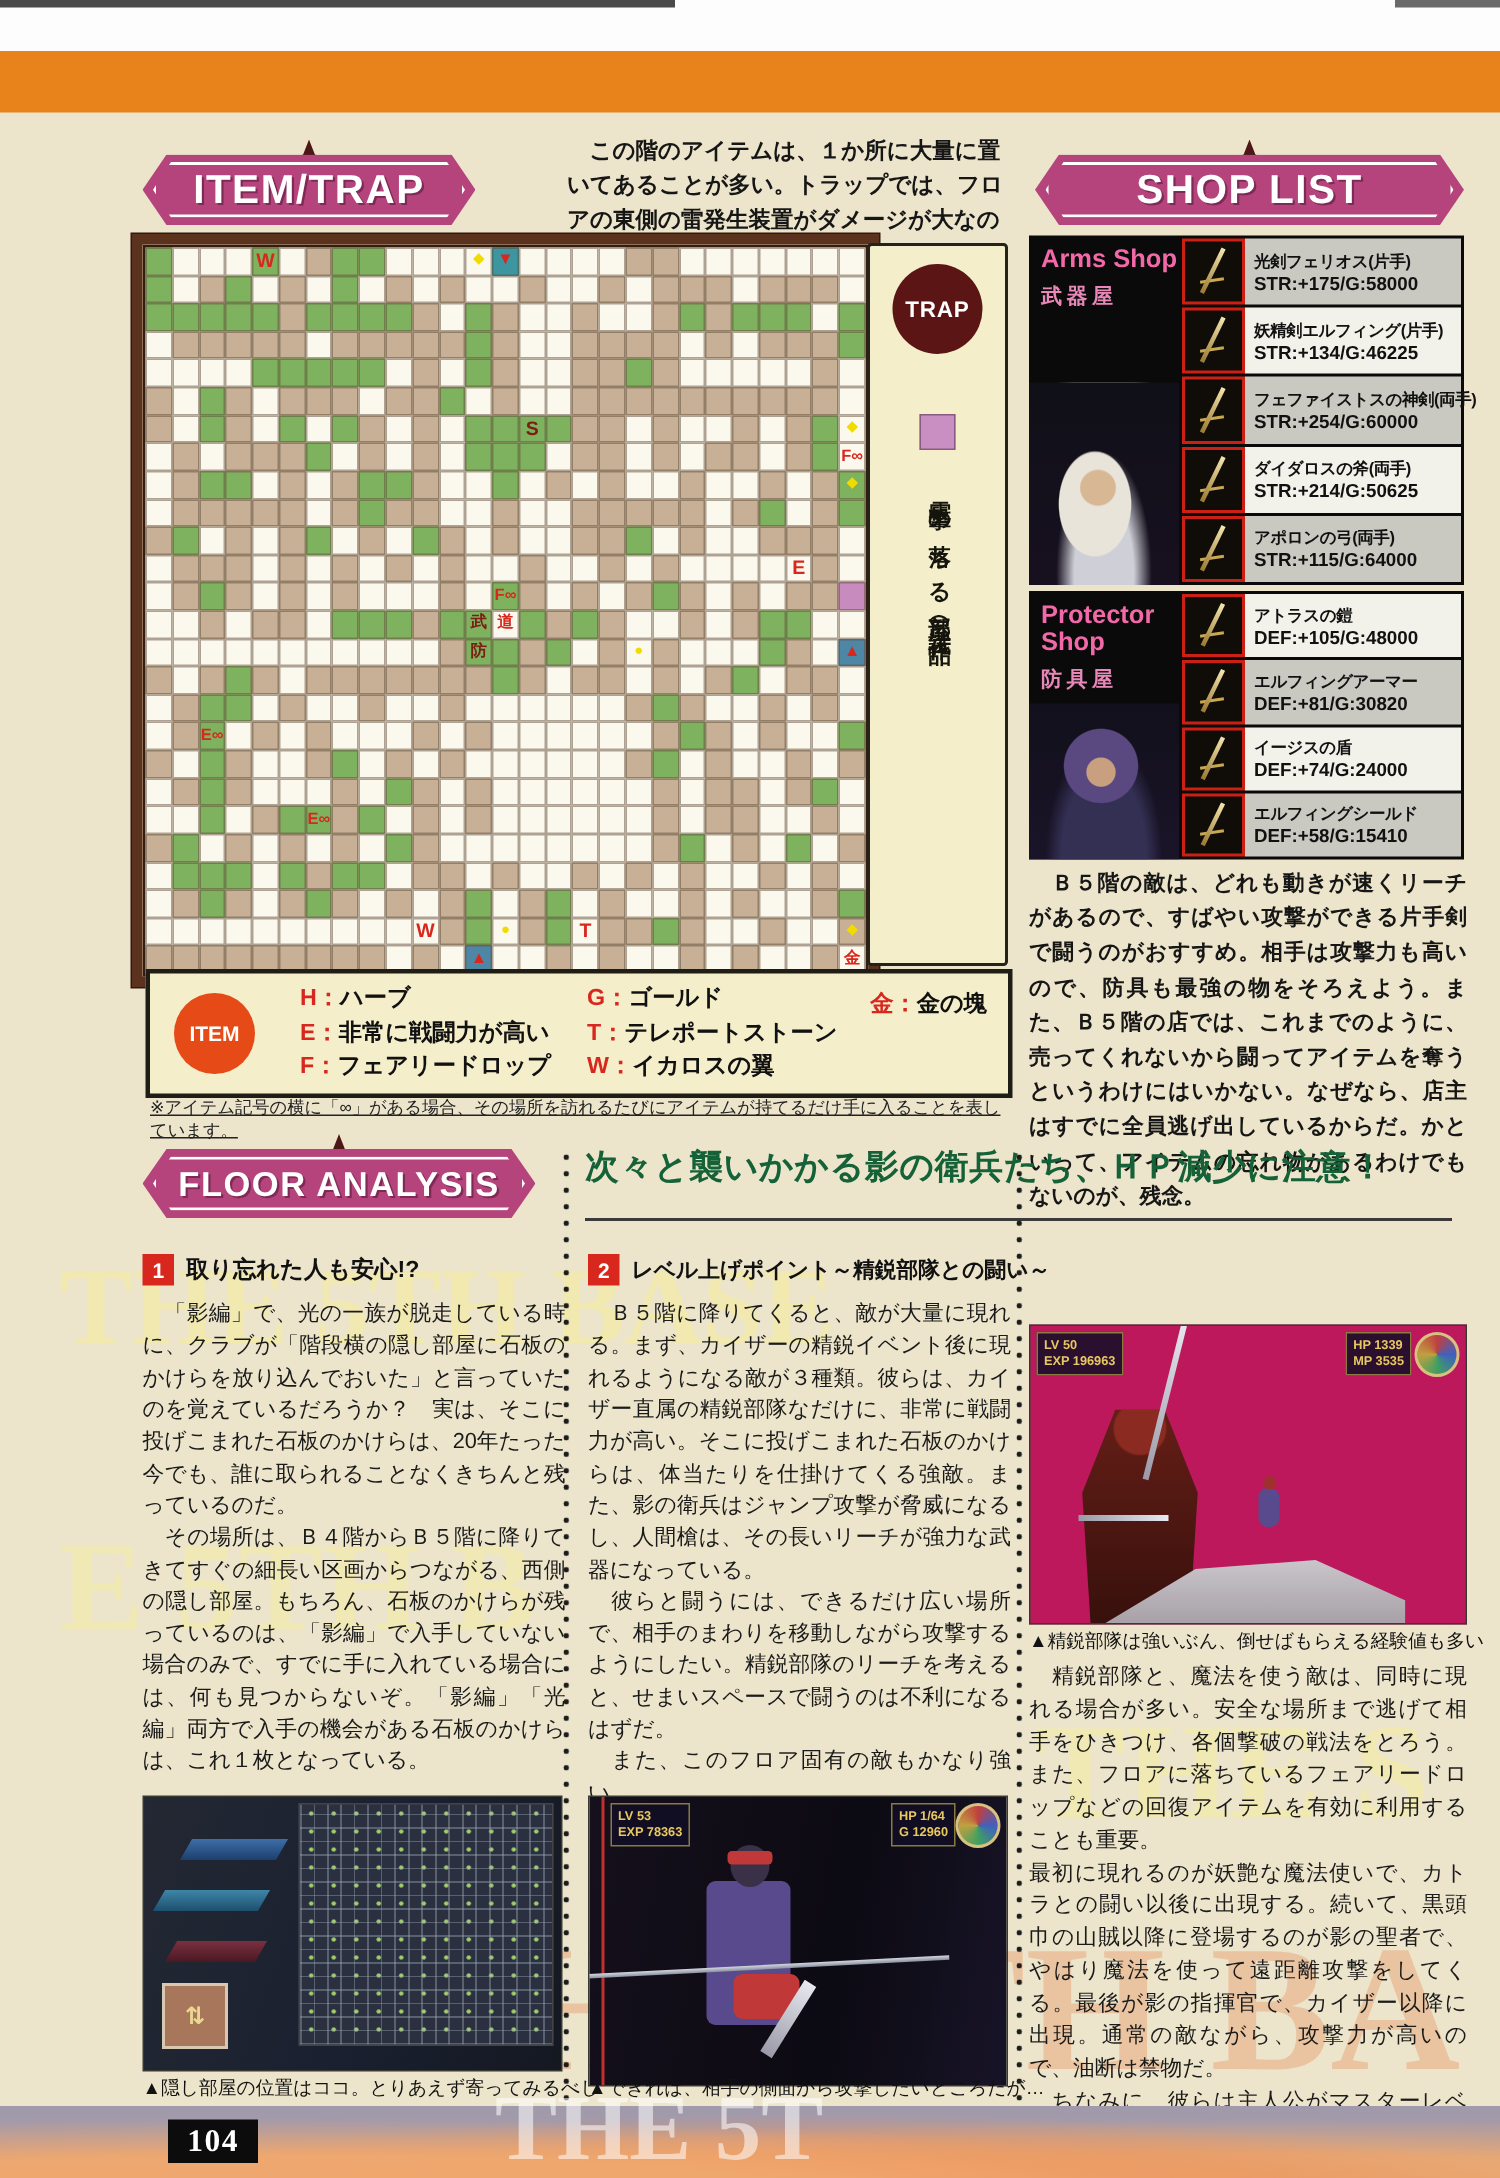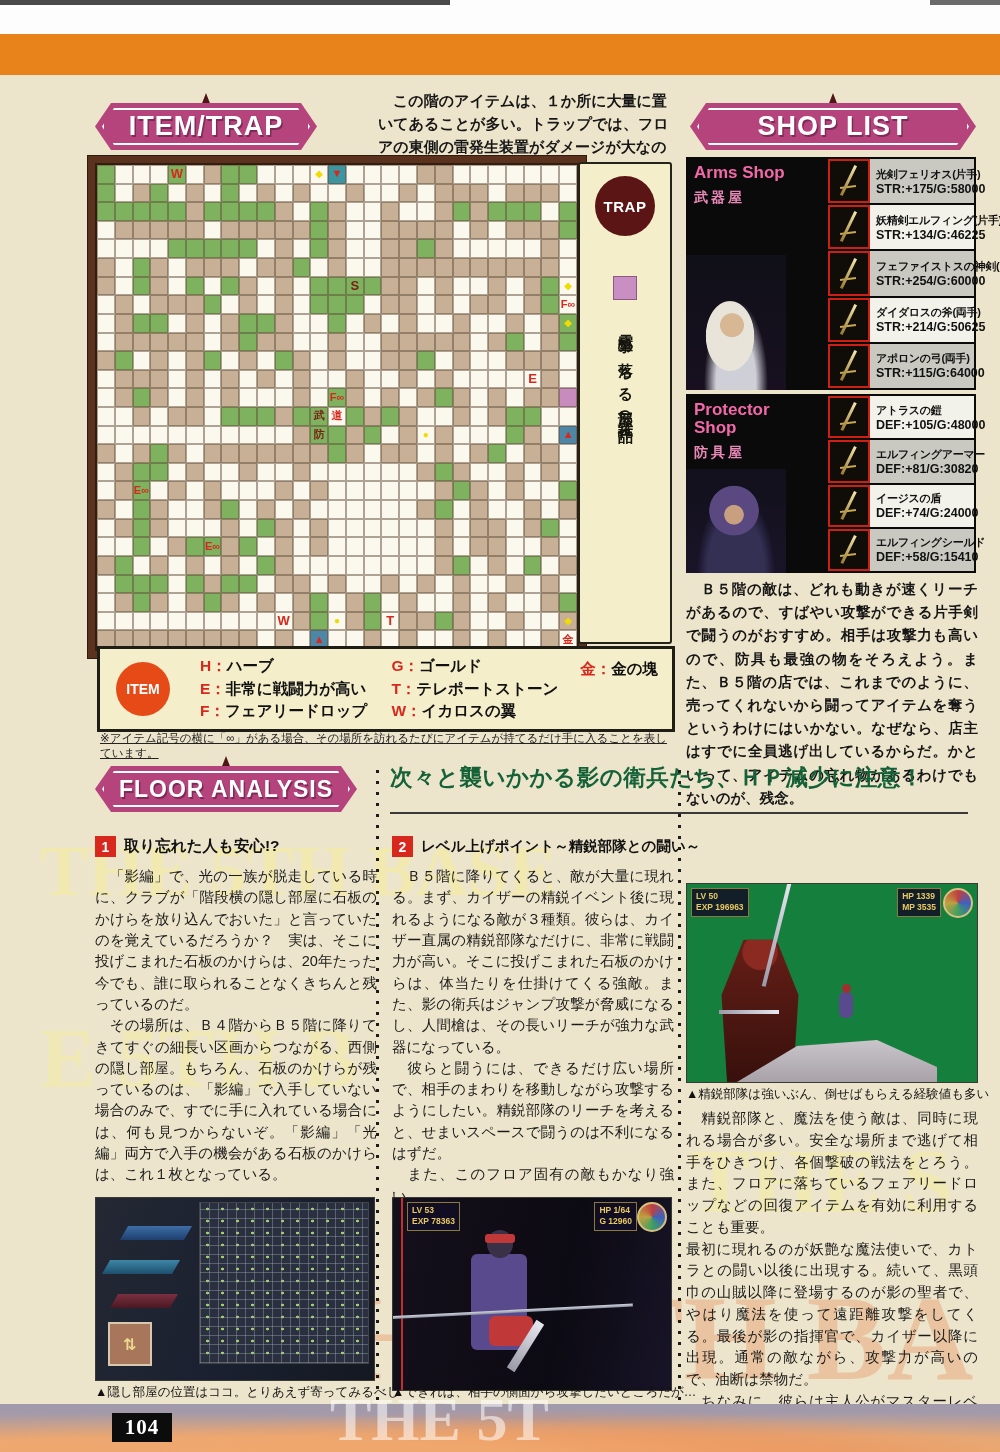--- a/index.html
+++ b/index.html
@@ -70,21 +70,21 @@
      radial-gradient(circle at 46% 52%, #d8b894 0 13%, rgba(0,0,0,0) 14%),
      radial-gradient(ellipse at 44% 60%, #e8e4da 0 30%, rgba(0,0,0,0) 31%),
      radial-gradient(ellipse at 50% 95%, #cfcfd8 0 28%, rgba(0,0,0,0) 45%),
      linear-gradient(#101018,#181020);}
   .portrait-prot{background:
      radial-gradient(circle at 48% 44%, #c8a080 0 12%, rgba(0,0,0,0) 13%),
      radial-gradient(circle at 48% 40%, #5a4880 0 30%, rgba(0,0,0,0) 31%),
      radial-gradient(ellipse at 50% 100%, #343054 0 40%, rgba(0,0,0,0) 55%),
      linear-gradient(#12101c,#1a1428);}
   .shop-rows{position:absolute;left:102px;right:2px;top:2px;bottom:2px;display:flex;flex-direction:column;gap:2px;}
-  .srow{flex:1;display:flex;min-height:0;margin-left:40px;}
+  .srow{flex:1;display:flex;min-height:0;}
   .sicon{width:38px;flex:none;background:#100c08;border:2px solid #CC2014;position:relative;}
   .sicon::after{content:"";position:absolute;left:45%;top:8%;width:3px;height:82%;
      background:linear-gradient(#f4e6ae,#9a7a30);transform:rotate(26deg);}
   .sicon::before{content:"";position:absolute;left:25%;top:62%;width:16px;height:2px;background:#c8a850;transform:rotate(-8deg);}
   .sinfo{flex:1;display:flex;flex-direction:column;justify-content:center;padding-left:6px;min-width:0;}
   .sg{background:#C9C9C2;} .sw{background:#F2F2EA;}
   .sname{font-size:11px;font-weight:bold;color:#111;letter-spacing:-0.3px;white-space:nowrap;}
   .sstat{font-size:12.5px;font-weight:bold;color:#111;white-space:nowrap;}
   .shop-note{left:686px;top:578px;width:292px;font-size:14.5px;line-height:1.6;font-weight:bold;color:#161616;
      text-align:justify;z-index:1;}
@@ -95,21 +95,21 @@
   .vsep{width:7px;background-image:radial-gradient(circle at 50% 50%, #1c1c1c 1.7px, rgba(0,0,0,0) 2px);
      background-size:7px 11px;z-index:1;}
   .sec{width:282px;z-index:1;}
   .sec-head{display:flex;align-items:center;gap:8px;margin-bottom:9px;}
   .num{width:21px;height:21px;background:#D8281E;color:#fff;font-weight:bold;display:flex;flex:none;
      align-items:center;justify-content:center;font-size:14px;}
   .sec-title{font-weight:bold;font-size:15.5px;color:#111;white-space:nowrap;}
   .bodytxt{font-size:14.5px;line-height:1.47;margin:0 0 0 0;text-align:justify;color:#1a1a1a;}
   .bodytxt + .bodytxt{margin-top:0;}
   
-  .shot{background:#15803d;border:1px solid #3a3a34;z-index:1;overflow:hidden;}
+  .shot{background:#be185d;border:1px solid #3a3a34;z-index:1;overflow:hidden;}
   .cap{font-size:12.5px;color:#111;z-index:3;white-space:nowrap;}
   .minimap{position:absolute;right:5px;top:4px;width:168px;height:160px;background-color:#2a3040;
      background-image:
        repeating-linear-gradient(0deg, rgba(160,170,180,.4) 0 1px, rgba(0,0,0,0) 1px 9px),
        repeating-linear-gradient(90deg, rgba(160,170,180,.4) 0 1px, rgba(0,0,0,0) 1px 9px),
        radial-gradient(circle, #9fce6a 1.3px, rgba(0,0,0,0) 1.6px);
      background-size:auto,auto,15px 12px;border:1px solid #444;}
   .plat{position:absolute;height:14px;background:linear-gradient(#3e6ea6,#1d3f6e);transform:skewX(-30deg);}
   .compass{position:absolute;left:12px;bottom:14px;width:40px;height:40px;background:#a8765a;
      border:2px solid #d8c8b0;display:flex;align-items:center;justify-content:center;

